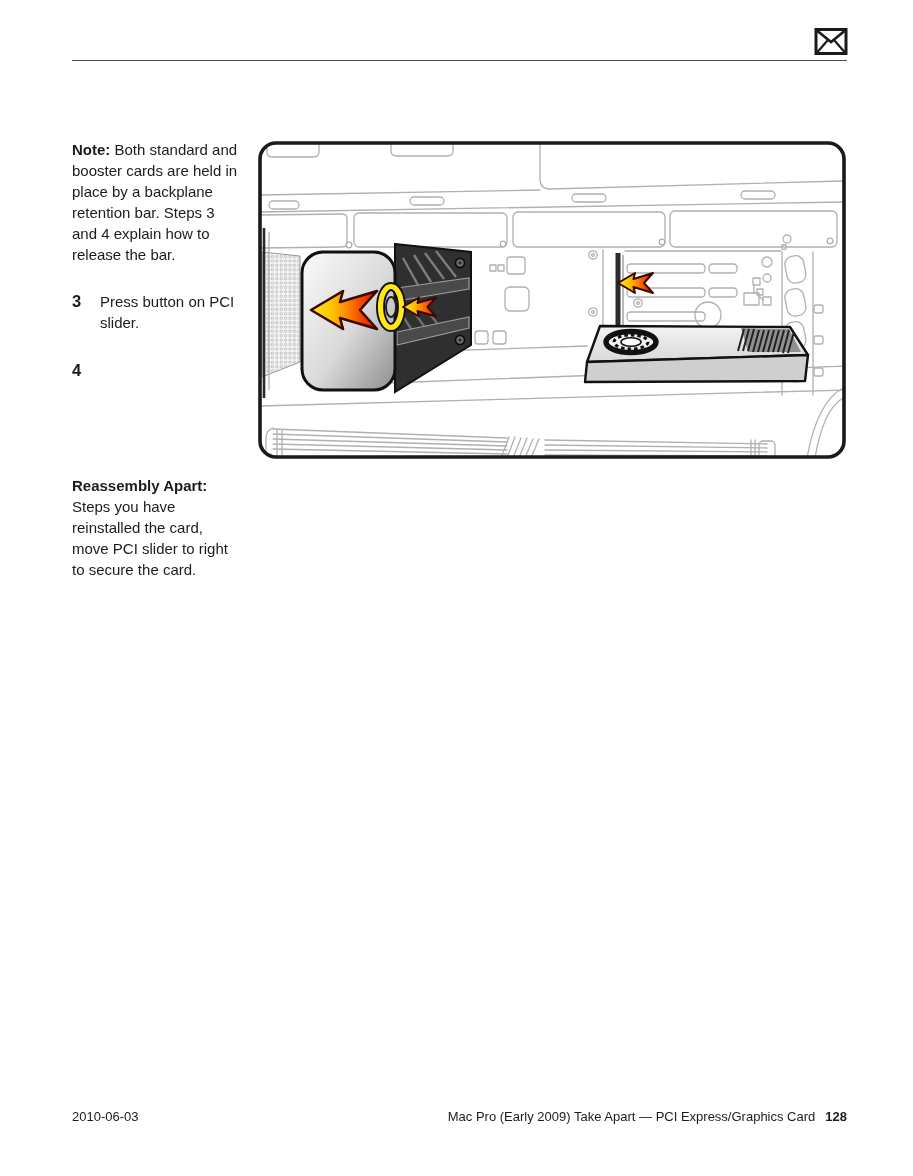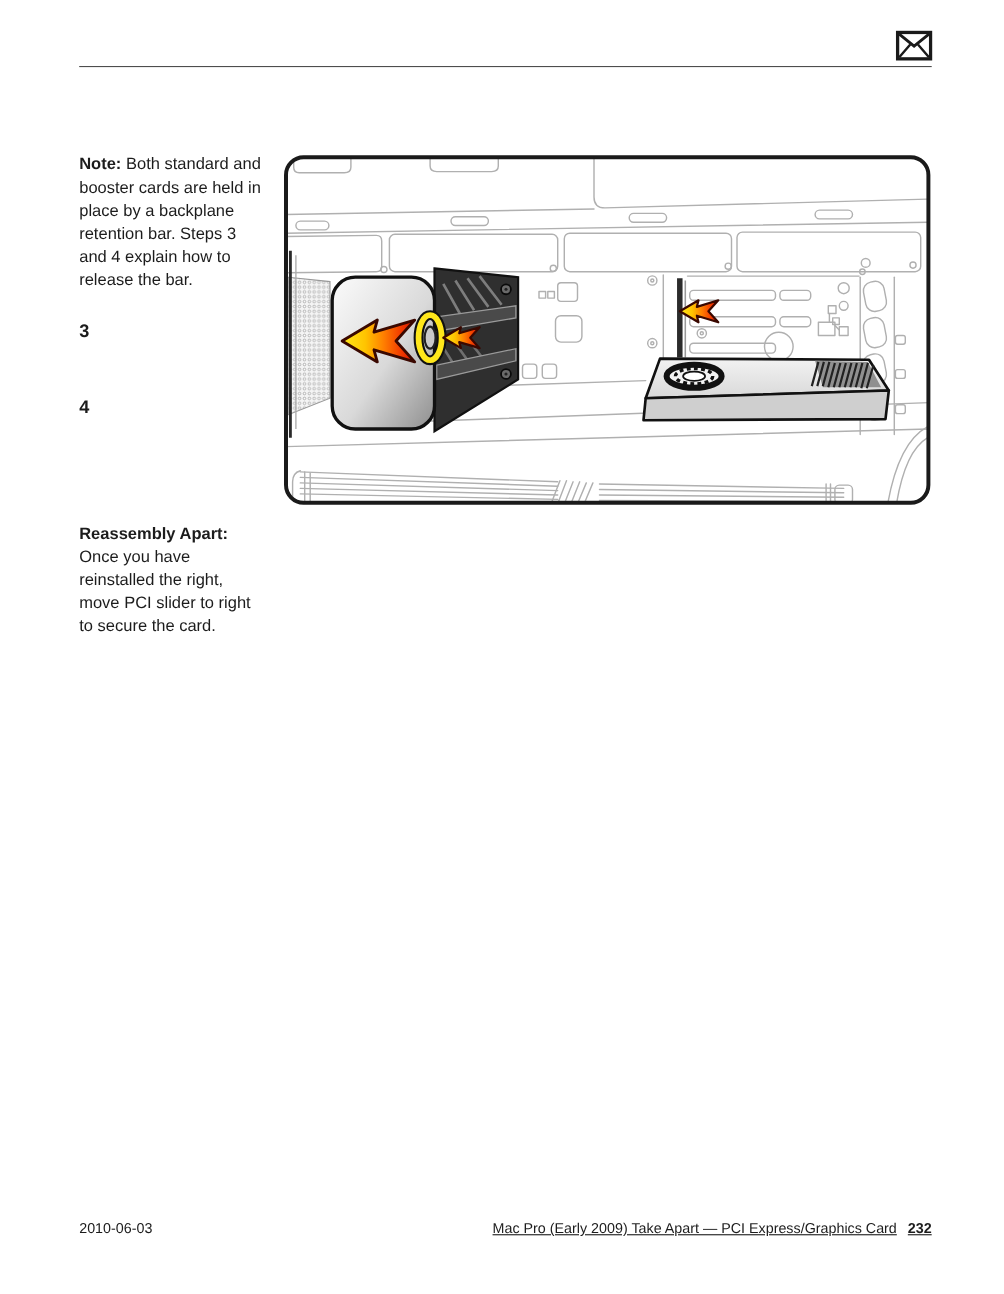--- a/index.html
+++ b/index.html
@@ -20,21 +20,21 @@
   #step-3{top:291px;}
   #step-4{top:360px;}
   .step .num{font-weight:bold;font-size:16.5px;line-height:21px;width:28px;flex:0 0 28px;}
   .step .txt{font-size:15px;line-height:21px;width:138px;}
   #reassembly-block{left:72px;top:475px;}
   
   #figure{left:257px;top:140px;width:590px;height:320px;}
   
   .footer{top:1108px;font-size:13px;line-height:17px;}
   #footer-date{left:72px;}
-  #footer-right{right:66px;display:flex;gap:10px;align-items:baseline;text-decoration:underline;}
+  #footer-right{right:66px;display:flex;gap:10px;align-items:baseline;}
   #footer-page{font-weight:bold;}
 </style>
 </head>
 <body>
 
 <div class="abs" id="mail-btn">
   <svg width="34" height="29" viewBox="0 0 34 29">
     <rect x="2" y="2.5" width="30" height="24" fill="#ffffff" stroke="#1a1a1a" stroke-width="3"></rect>
     <path d="M3.5,4 L17,15 L30.5,4" fill="none" stroke="#1a1a1a" stroke-width="2.6"></path>
     <path d="M3.5,25 L13.5,13.5 M30.5,25 L20.5,13.5" fill="none" stroke="#1a1a1a" stroke-width="2.2"></path>
@@ -42,29 +42,30 @@
 </div>
 <div class="abs" id="header-rule"></div>
 
 <div class="abs side blk" id="note-block">
   <b>Note:</b>
   <span>Both standard and booster cards are held in place by a backplane retention bar. Steps 3 and 4 explain how to release the bar.</span>
 </div>
 
 <div class="abs step" id="step-3">
   <span class="num">3</span>
+  <span class="txt">Press button on PCI slider.</span>
 </div>
 
 <div class="abs step" id="step-4">
   <span class="num">4</span>
 </div>
 
 <div class="abs side blk" id="reassembly-block">
   <b>Reassembly Apart:</b>
-  <span>Once you have reinstalled the right, move PCI slider to right to secure the card.</span>
+  <span>Steps you have reinstalled the card, move PCI slider to right to secure the card.</span>
 </div>
 
 <div class="abs" id="figure">
 <svg width="590" height="320" viewBox="0 0 590 320">
   <defs>
     <clipPath id="frame">
           <rect x="3" y="3" width="584" height="314" rx="16"></rect>
         </clipPath>
     <pattern id="dots" width="4.4" height="4.4" patternUnits="userSpaceOnUse">
       <rect width="4.4" height="4.4" fill="#f4f4f4"></rect>
@@ -219,14 +220,14 @@
     <polygon points="361,143 378,133 376.5,139 396,133 387,143 396,153 376.5,147 378,153" fill="url(#arrowGrad)" stroke="#3a0800" stroke-width="2" stroke-linejoin="round"></polygon>
   </g>
 
   <rect x="3" y="3" width="584" height="314" rx="16" fill="none" stroke="#1a1a1a" stroke-width="3.6"></rect>
 </svg>
 </div>
 
 <div class="abs footer" id="footer-date">2010-06-03</div>
 <div class="abs footer" id="footer-right">
   <span id="footer-title">Mac Pro (Early 2009) Take Apart — PCI Express/Graphics Card</span>
-  <span id="footer-page">232</span>
+  <span id="footer-page">128</span>
 </div>
 
 </body></html>

